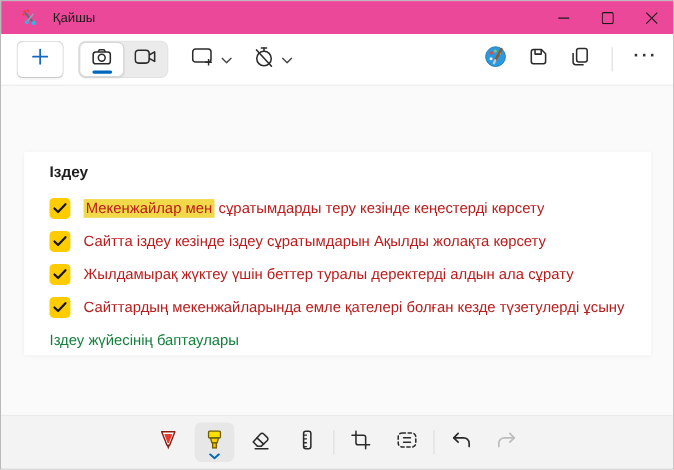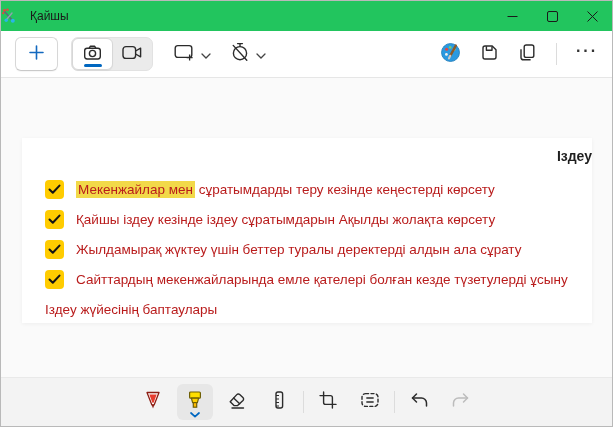--- a/index.html
+++ b/index.html
@@ -1,21 +1,21 @@
 <!DOCTYPE html>
 <html><head>
 <meta charset="utf-8">
 <style>
   * { margin:0; padding:0; box-sizing:border-box; }
   html,body { width:613px; height:427px; }
   body { font-family:"Liberation Sans","DejaVu Sans",sans-serif; background:#fff; }
   .window { width:613px; height:427px; border:1px solid #b9b9b9; display:flex; flex-direction:column; background:#fff; overflow:hidden; }
 
   
-  .titlebar { height:30px; flex:0 0 30px; display:flex; align-items:center; padding-left:0; background:#22c55e; }
+  .titlebar { height:30px; flex:0 0 30px; display:flex; align-items:center; padding-left:18px; background:#ec4899; }
   .app-icon { width:17px; height:17px; margin-right:12px; }
   .title-text { font-size:12px; color:#1a1a1a; }
   .win-controls { margin-left:auto; display:flex; height:100%; }
   .win-btn { width:40px; height:30px; display:flex; align-items:center; justify-content:center; }
 
   
   .toolbar { height:47px; flex:0 0 47px; display:flex; align-items:center; padding:0 14px; border-bottom:1px solid #e6e6e6; background:#fff; }
   .btn-new { width:43px; height:34px; background:#fff; border:1px solid #d7d7d7; border-bottom-color:#c9c9c9; border-radius:6px; display:flex; align-items:center; justify-content:center; box-shadow:0 1px 1px rgba(0,0,0,.04); }
   .mode-toggle { margin-left:13px; width:82px; height:34px; background:#ebebeb; border:1px solid #e2e2e2; border-radius:7px; display:flex; }
   .mode-seg { flex:1; display:flex; align-items:center; justify-content:center; position:relative; border-radius:6px; }
@@ -24,27 +24,27 @@
   .dd { display:flex; align-items:center; gap:6px; }
   .dd-shape { margin-left:21px; }
   .dd-delay { margin-left:19px; }
   .right-tools { margin-left:auto; display:flex; align-items:center; gap:19px; }
   .v-divider { width:1px; height:22px; background:#dcdcdc; }
   .more-dots { font-size:16px; font-weight:bold; letter-spacing:2px; color:#333; line-height:10px; padding-bottom:6px; }
 
   
   .canvas { flex:1 1 auto; position:relative; background:#fafafa; }
   .shot { position:absolute; left:21px; top:60px; width:570px; height:185px; background:#fff; box-shadow:0 1px 4px rgba(0,0,0,.05); padding:10px 0 0 23px; }
-  .shot-heading { font-size:14px; font-weight:bold; color:#1f1f1f; margin-bottom:10px;text-align:right; }
+  .shot-heading { font-size:14px; font-weight:bold; color:#1f1f1f; margin-bottom:10px; }
   .shot-row { display:flex; align-items:center; gap:12px; height:30px; font-size:13.5px; color:#b91c1c; }
   .cb { width:19px; height:19px; border-radius:4px; background:#ffcc00; display:flex; align-items:center; justify-content:center; flex:0 0 19px; }
   .row-text { white-space:nowrap; }
   .hl { background:#f2d949; padding:1px 2px; }
   .hl:empty { display:none; }
-  .shot-link { margin-top:8px; font-size:13.5px; color:#b91c1c; cursor:default; }
+  .shot-link { margin-top:8px; font-size:13.5px; color:#15803d; cursor:default; }
 
   
   .bottom-bar { height:49px; flex:0 0 49px; background:#f3f3f3; border-top:1px solid #e9e9e9; display:flex; align-items:center; justify-content:center; gap:6px; }
   .tool { width:36px; height:36px; border-radius:6px; display:flex; align-items:center; justify-content:center; position:relative; }
   .tool.selected { background:#e7e7e7; }
   .tool-chevron { position:absolute; bottom:2px; left:50%; transform:translateX(-50%); line-height:0; }
   .tool.disabled { opacity:1; }
 </style>
 </head>
 <body>
@@ -186,21 +186,21 @@
         </span>
         <span class="row-text"><span class="hl">Мекенжайлар мен</span><span> сұратымдарды теру кезінде кеңестерді көрсету</span></span>
       </div>
 
       <div class="shot-row">
         <span class="cb">
           <svg width="13" height="11" viewBox="0 0 13 11" fill="none" stroke="#141414" stroke-width="2" stroke-linecap="round" stroke-linejoin="round">
               <path d="M1.5 5.5 L4.8 8.8 L11.5 1.6"></path>
             </svg>
         </span>
-        <span class="row-text"><span>Қайшы іздеу кезінде іздеу сұратымдарын Ақылды жолақта көрсету</span></span>
+        <span class="row-text"><span>Сайтта іздеу кезінде іздеу сұратымдарын Ақылды жолақта көрсету</span></span>
       </div>
 
       <div class="shot-row">
         <span class="cb">
           <svg width="13" height="11" viewBox="0 0 13 11" fill="none" stroke="#141414" stroke-width="2" stroke-linecap="round" stroke-linejoin="round">
               <path d="M1.5 5.5 L4.8 8.8 L11.5 1.6"></path>
             </svg>
         </span>
         <span class="row-text"><span>Жылдамырақ жүктеу үшін беттер туралы деректерді алдын ала сұрату</span></span>
       </div>

